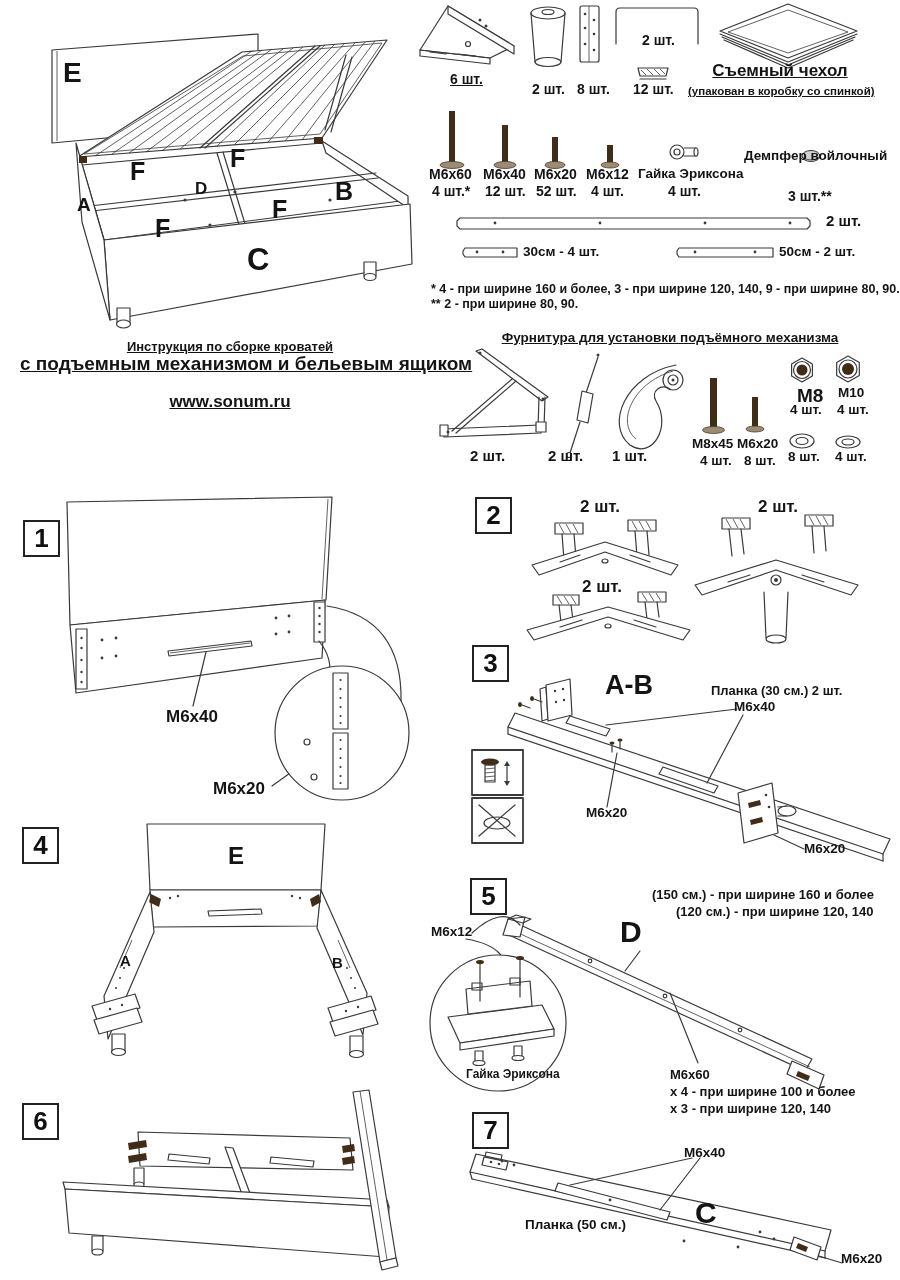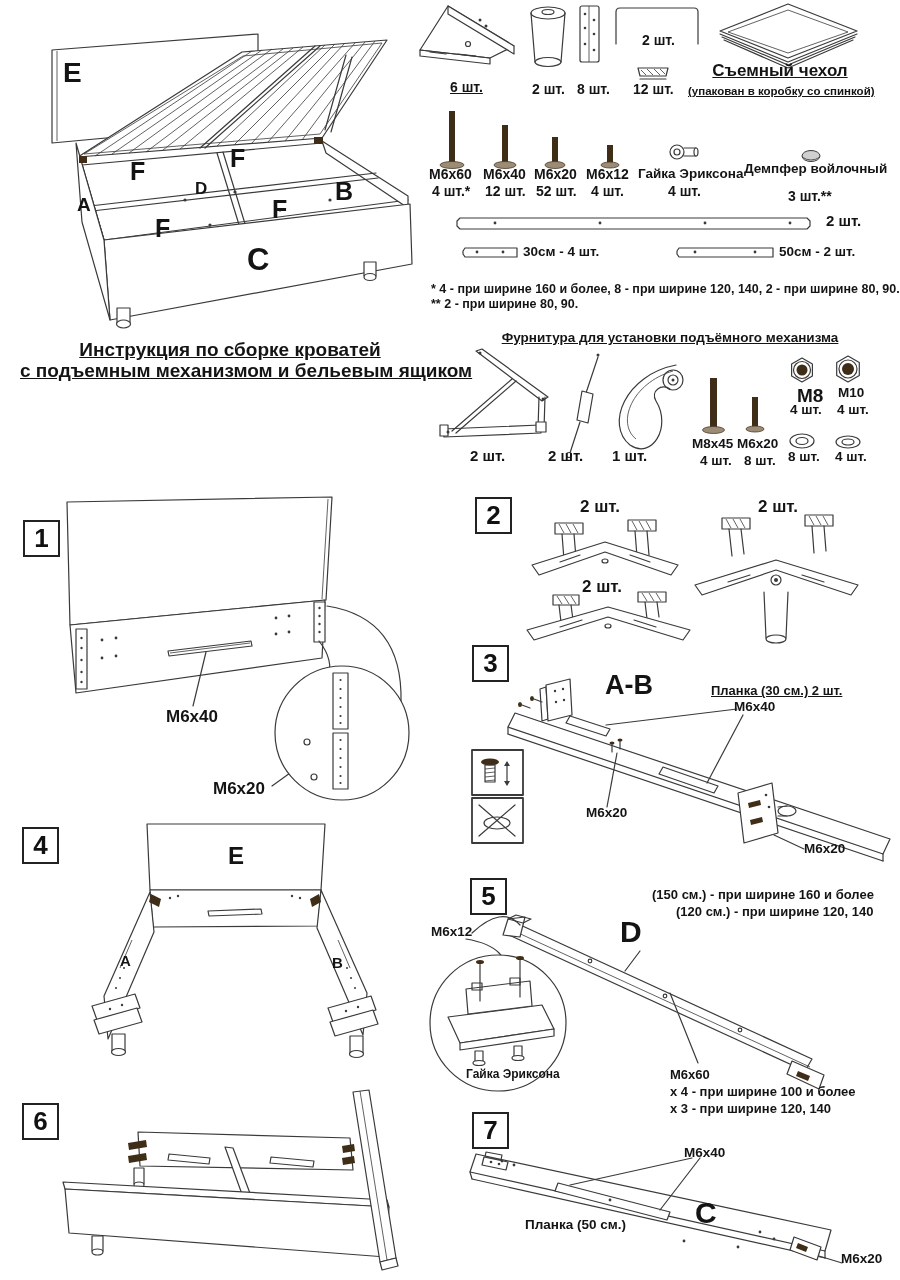--- a/index.html
+++ b/index.html
@@ -122,21 +122,21 @@
       <line class="ln" x1="220" y1="79" x2="246" y2="79"></line>
     </g>
     <g>
       <polygon class="fw" points="368,4 437,31 368,58 300,31"></polygon>
       <polygon class="thin" points="368,10 428,32 368,53 308,32" fill="none"></polygon>
       <path class="ln" d="M300,34 L368,62 L437,34"></path>
       <path class="ln" d="M302,37 L368,65 L435,37"></path>
       <path class="ln" d="M304,40 L368,68 L433,40"></path>
     </g>
   </svg>
-  <span class="lbl" style="left:450px;top:80px;font-size:14px;text-decoration:underline;">6 шт.</span>
+  <span class="lbl" style="left:450px;top:72px;font-size:14px;text-decoration:underline;">6 шт.</span>
   <span class="lbl" style="left:532px;top:82px;font-size:14px;">2 шт.</span>
   <span class="lbl" style="left:577px;top:82px;font-size:14px;">8 шт.</span>
   <span class="lbl" style="left:642px;top:33px;font-size:14px;">2 шт.</span>
   <span class="lbl" style="left:633px;top:82px;font-size:14px;">12 шт.</span>
   <div class="lbl ctr" style="left:695px;top:62px;width:170px;font-size:17px;">Съемный чехол</div>
   <div class="lbl ctr" style="left:688px;top:85px;width:184px;font-size:11.5px;">(упакован в коробку со спинкой)</div>
 
   <svg style="left:420px;top:105px" width="480" height="160" viewBox="0 0 480 160">
     <g>
         <rect class="dk" x="29" y="6" width="6" height="52"></rect>
@@ -186,31 +186,32 @@
   <span class="lbl" style="left:429px;top:167px;font-size:14px;">М6х60</span>
   <span class="lbl" style="left:432px;top:184px;font-size:14px;">4 шт.*</span>
   <span class="lbl" style="left:483px;top:167px;font-size:14px;">М6х40</span>
   <span class="lbl" style="left:485px;top:184px;font-size:14px;">12 шт.</span>
   <span class="lbl" style="left:534px;top:167px;font-size:14px;">М6х20</span>
   <span class="lbl" style="left:536px;top:184px;font-size:14px;">52 шт.</span>
   <span class="lbl" style="left:586px;top:167px;font-size:14px;">М6х12</span>
   <span class="lbl" style="left:591px;top:184px;font-size:14px;">4 шт.</span>
   <span class="lbl" style="left:638px;top:167px;font-size:13.5px;">Гайка Эриксона</span>
   <span class="lbl" style="left:668px;top:184px;font-size:14px;">4 шт.</span>
-  <span class="lbl" style="left:744px;top:162px;font-size:13.5px;">Демпфер войлочный</span>
+  <span class="lbl" style="left:744px;top:149px;font-size:13.5px;">Демпфер войлочный</span>
   <span class="lbl" style="left:788px;top:189px;font-size:14px;">3 шт.**</span>
   <span class="lbl" style="left:826px;top:213px;font-size:15px;">2 шт.</span>
   <span class="lbl" style="left:523px;top:245px;font-size:13.5px;">30см - 4 шт.</span>
   <span class="lbl" style="left:779px;top:245px;font-size:13.5px;">50см - 2 шт.</span>
-  <span class="lbl" style="left:431px;top:283px;font-size:12.5px;">* 4 - при ширине 160 и более, 8 - при ширине 120, 140, 2 - при ширине 80, 90.</span>
+  <span class="lbl" style="left:431px;top:283px;font-size:12.5px;">* 4 - при ширине 160 и более, 3 - при ширине 120, 140, 9 - при ширине 80, 90.</span>
   <span class="lbl" style="left:431px;top:298px;font-size:12.5px;">** 2 - при ширине 80, 90.</span>
 
   <div class="ctr" style="position:absolute;left:20px;top:340px;width:420px;">
-    <div class="lbl" style="position:static;font-size:19px;font-weight:600;">Инструкция по сборке кроватей</div>
+    <div class="lbl" style="position:static;font-size:13px;font-weight:600;">Инструкция по сборке кроватей</div>
     <div class="lbl" style="position:static;font-size:19px;font-weight:600;">с подъемным механизмом и бельевым ящиком</div>
+    <div class="lbl" style="position:static;font-size:17px;margin-top:18px;">www.sonum.ru</div>
   </div>
 
   <div class="lbl ctr" style="left:440px;top:331px;width:460px;font-size:13.5px;">Фурнитура для установки подъёмного механизма</div>
   <svg style="left:440px;top:345px" width="460" height="125" viewBox="0 0 460 125">
     <g>
       <polygon class="fw" points="3,84 100,80 101,88 4,92"></polygon>
       <polygon class="fw" points="36,6 42,4 108,52 102,56"></polygon>
       <line class="ln" x1="99" y1="52" x2="98" y2="84"></line>
         <line class="ln" x1="105" y1="52" x2="104" y2="84"></line>
       <line class="ln" x1="12" y1="86" x2="72" y2="34"></line>
@@ -450,21 +451,21 @@
         <polygon class="dot" points="44,146 47,151 50,146"></polygon>
     </g>
     <g>
       <rect class="fw2" x="12" y="163" width="51" height="45"></rect>
       <ellipse class="ln" cx="37" cy="188" rx="13" ry="6"></ellipse>
       <line class="ln" x1="19" y1="170" x2="55" y2="201"></line>
         <line class="ln" x1="55" y1="170" x2="19" y2="201"></line>
     </g>
   </svg>
   <span class="lbl" style="left:605px;top:671px;font-size:27px;">A-B</span>
-  <span class="lbl" style="left:711px;top:684px;font-size:13px;text-decoration:underline;">Планка (30 см.)  2 шт.</span>
+  <span class="lbl" style="left:711px;top:684px;font-size:13px;">Планка (30 см.)  2 шт.</span>
   <span class="lbl" style="left:734px;top:700px;font-size:13.5px;">М6х40</span>
   <span class="lbl" style="left:586px;top:806px;font-size:13.5px;">М6х20</span>
   <span class="lbl" style="left:804px;top:842px;font-size:13.5px;">М6х20</span>
 
   <svg style="left:20px;top:820px" width="430" height="280" viewBox="0 0 430 280">
     <polygon class="fw" points="127,4 305,4 301,70 130,70"></polygon>
     <polygon class="fw" points="130,70 301,70 298,106 133,107"></polygon>
     <polygon class="fw" points="188,91 241,89 242,94 189,96"></polygon>
     <circle class="dot" cx="150" cy="78" r="1.2"></circle>
       <circle class="dot" cx="158" cy="76" r="1.2"></circle>

